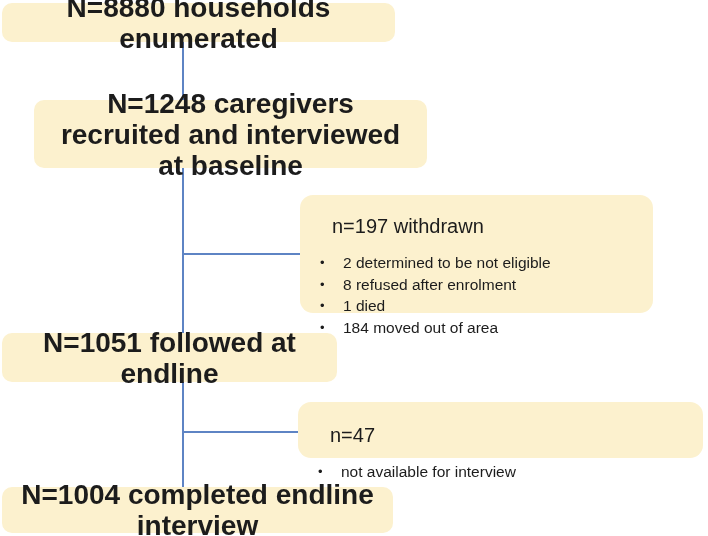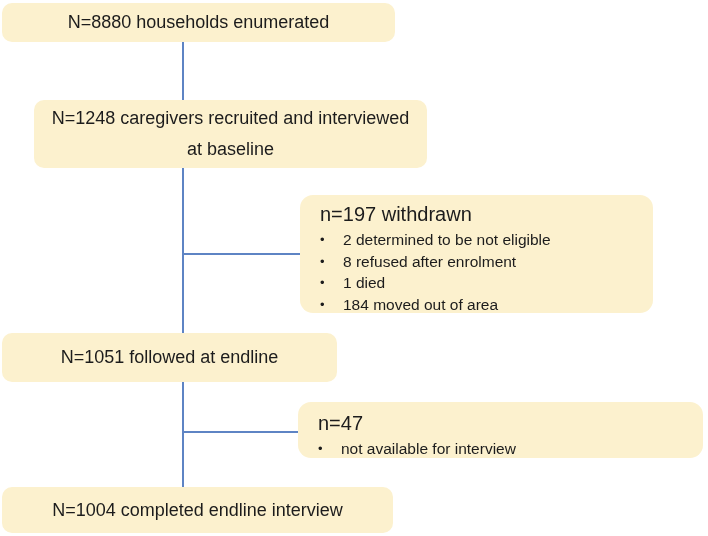--- a/index.html
+++ b/index.html
@@ -21,32 +21,33 @@
     background: #FCF1CE;
     border-radius: 10px;
     box-sizing: border-box;
     color: #1c1c1c;
   }
   .main-box {
     display: flex;
     align-items: center;
     justify-content: center;
     text-align: center;
-    font-size: 18px;
+    font-size: 28px;
     line-height: 31px;
     padding: 0 14px;
+    font-weight: bold;
   }
   .side-box {
     border-radius: 13px;
     padding: 6px 10px 0 20px;
   }
   .side-title {
     font-size: 20px;
     line-height: 27px;
-    margin: 0;
+    margin: 12px;
   }
   .bullet-list {
     margin: 1px 0 0 0;
     padding: 0;
     list-style: none;
   }
   .bullet-item {
     display: flex;
     font-size: 15.5px;
     line-height: 21.5px;

